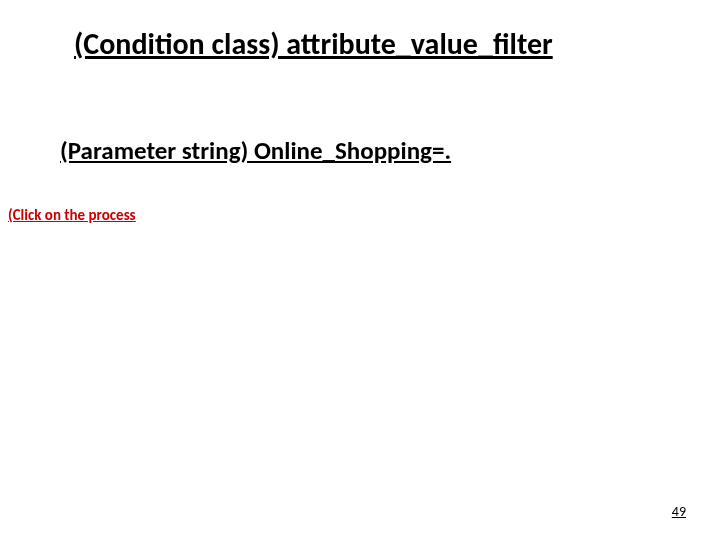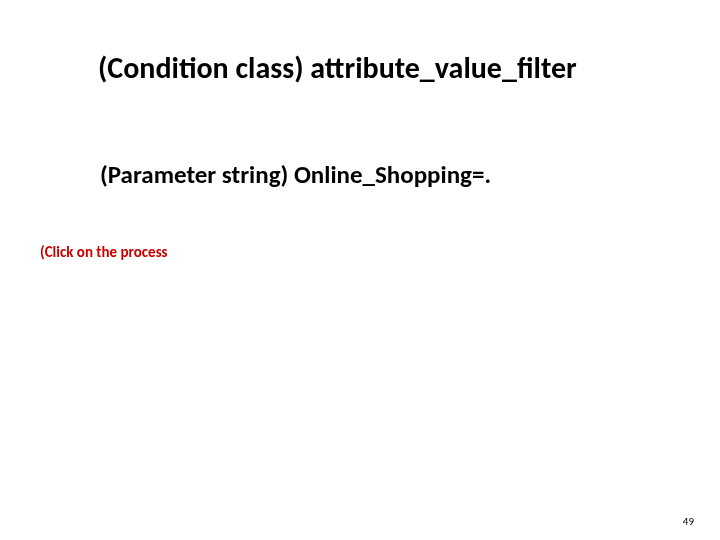--- a/index.html
+++ b/index.html
@@ -1,56 +1,57 @@
 <!DOCTYPE html>
 <html><head>
   <meta charset="utf-8">
   <style>
     * {
-      margin: 8px;
+      margin: 0;
       padding: 0;
       box-sizing: border-box;
+      text-decoration: underline;
     }
     body {
       width: 720px;
       height: 540px;
       background: #ffffff;
       position: relative;
       font-family: Calibri, Arial, sans-serif;
     }
     .title {
       position: absolute;
       top: 25px;
       left: 74px;
       font-size: 30px;
       font-weight: bold;
       color: #000000;
     }
     .subtitle {
       position: absolute;
       top: 135px;
-      left: 76px;
+      left: 60px;
       font-size: 25px;
       font-weight: bold;
       color: #000000;
     }
     .hint {
       position: absolute;
-      top: 219px;
+      top: 206px;
       left: 8px;
       font-size: 15px;
       font-weight: bold;
       color: #cc0000;
       line-height: 1.2;
     }
     .page-number {
       position: absolute;
       bottom: 20px;
       right: 34px;
-      font-size: 11px;
+      font-size: 14px;
       color: #000000;
     }
   </style>
 </head>
 <body>
 
 <div class="title">(Condition class) attribute_value_filter</div>
 
 <div class="subtitle">(Parameter string) Online_Shopping=.</div>
 

